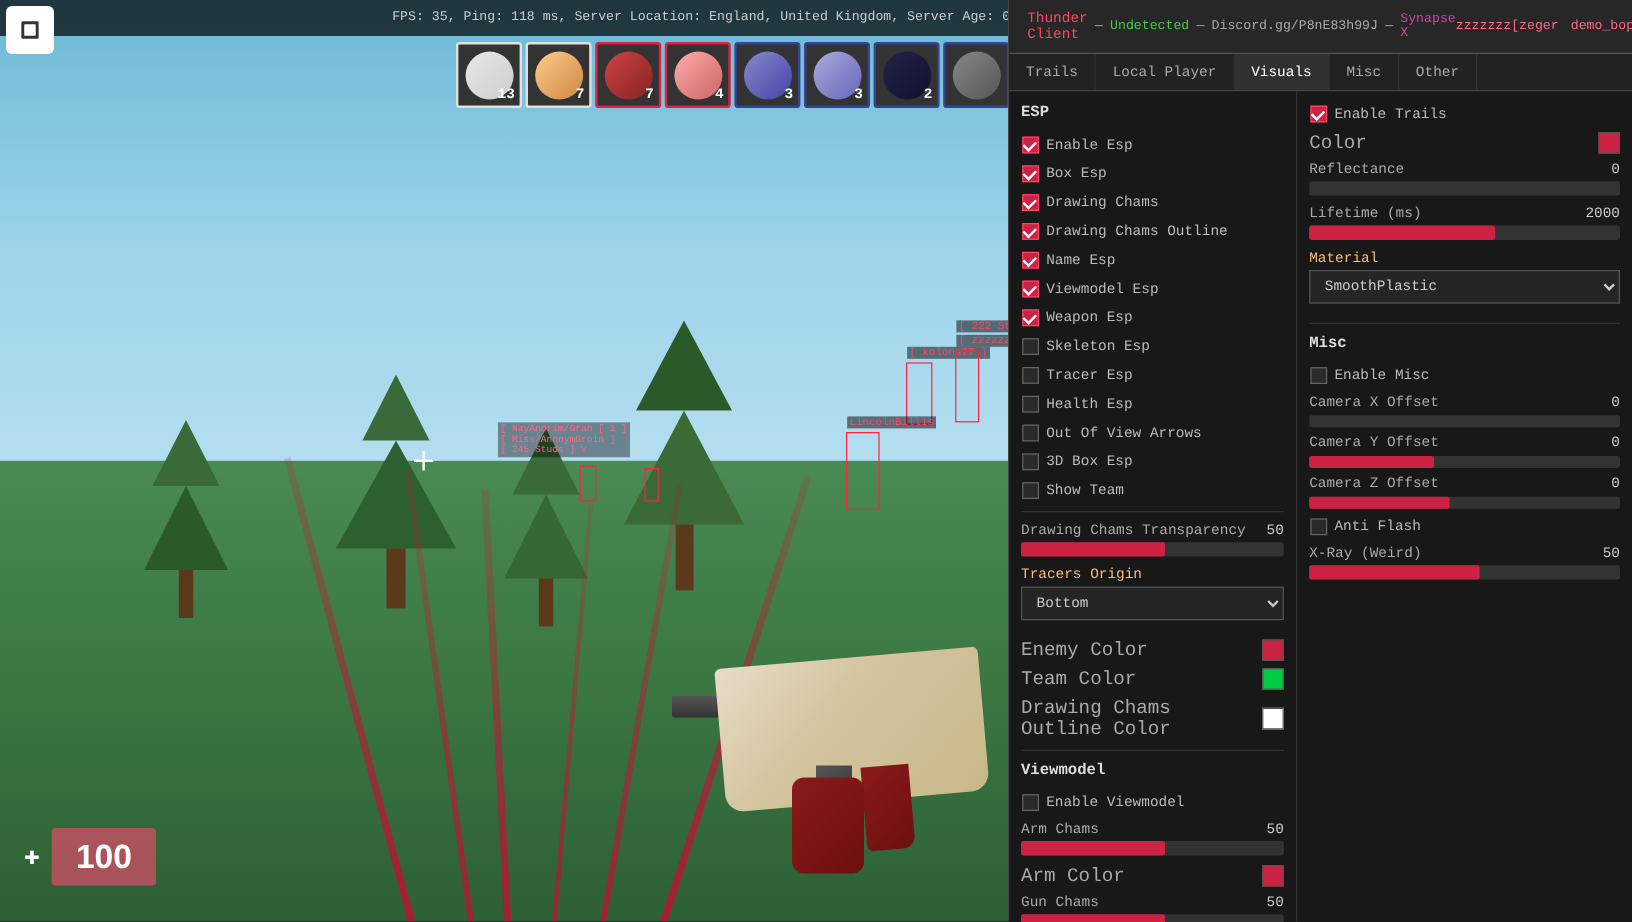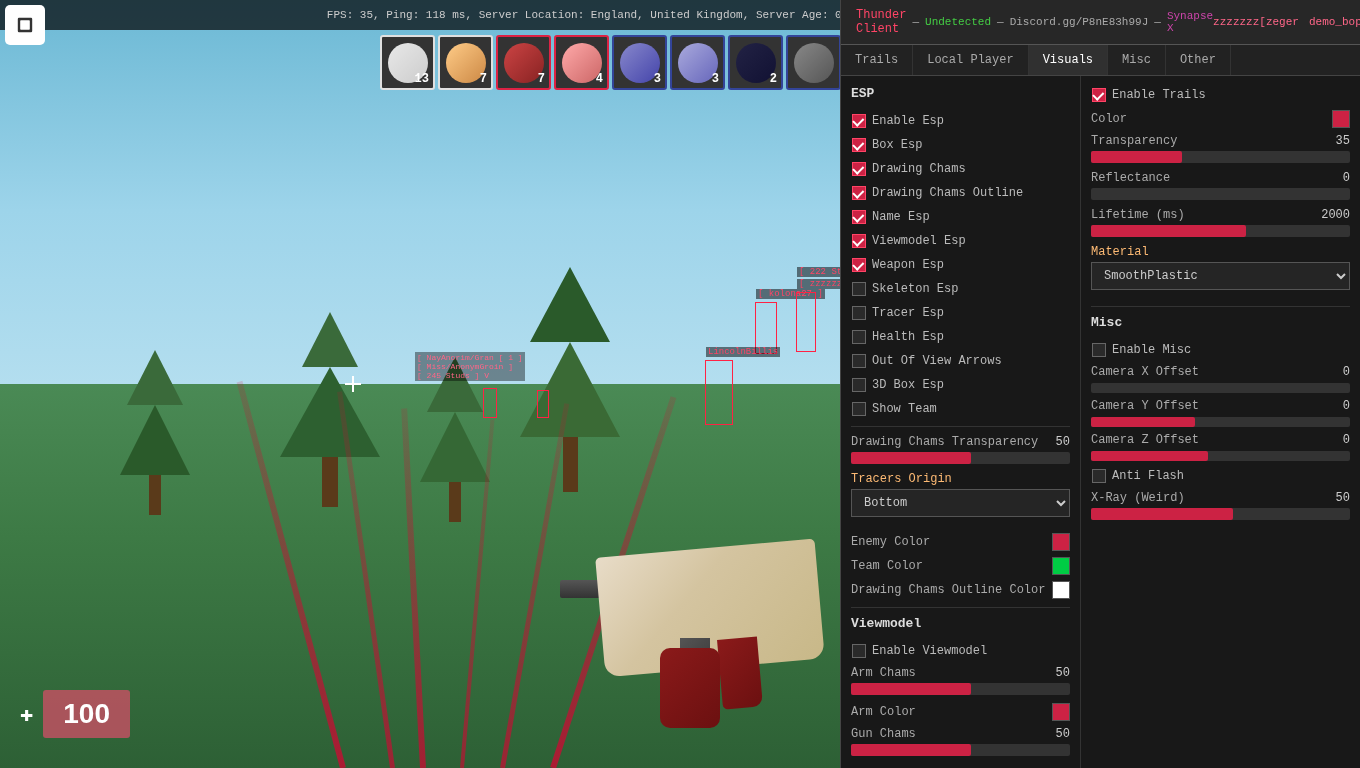--- a/index.html
+++ b/index.html
@@ -375,21 +375,21 @@
       font-size: 12px;
     }
 
     .color-row {
       display: flex;
       align-items: center;
       margin-bottom: 6px;
     }
     .color-label {
       color: #aaa;
-      font-size: 12px;
+      font-size: 16px;
       flex: 1;
     }
     .color-swatch {
       width: 18px;
       height: 18px;
       border: 1px solid #555;
     }
 
     .dropdown-row {
       margin-bottom: 8px;
@@ -793,29 +793,20 @@
       <div class="checkbox-row">
         <div class="checkbox-box checked"></div>
         <span class="checkbox-label">Enable Trails</span>
       </div>
 
       <div class="color-row">
         <span class="color-label">Color</span>
         <div class="color-swatch" style="background:#cc2244;"></div>
       </div>
 
-      <div class="full-slider-container">
-        <div class="full-slider-label-row">
-          <span class="full-slider-label">Transparency</span>
-          <span class="full-slider-val">35</span>
-        </div>
-        <div class="full-slider-track">
-          <div class="full-slider-fill" style="width:35%;"></div>
-        </div>
-      </div>
 
       <div class="full-slider-container">
         <div class="full-slider-label-row">
           <span class="full-slider-label">Reflectance</span>
           <span class="full-slider-val">0</span>
         </div>
         <div class="full-slider-track">
           <div class="full-slider-fill" style="width:0%;"></div>
         </div>
       </div>

